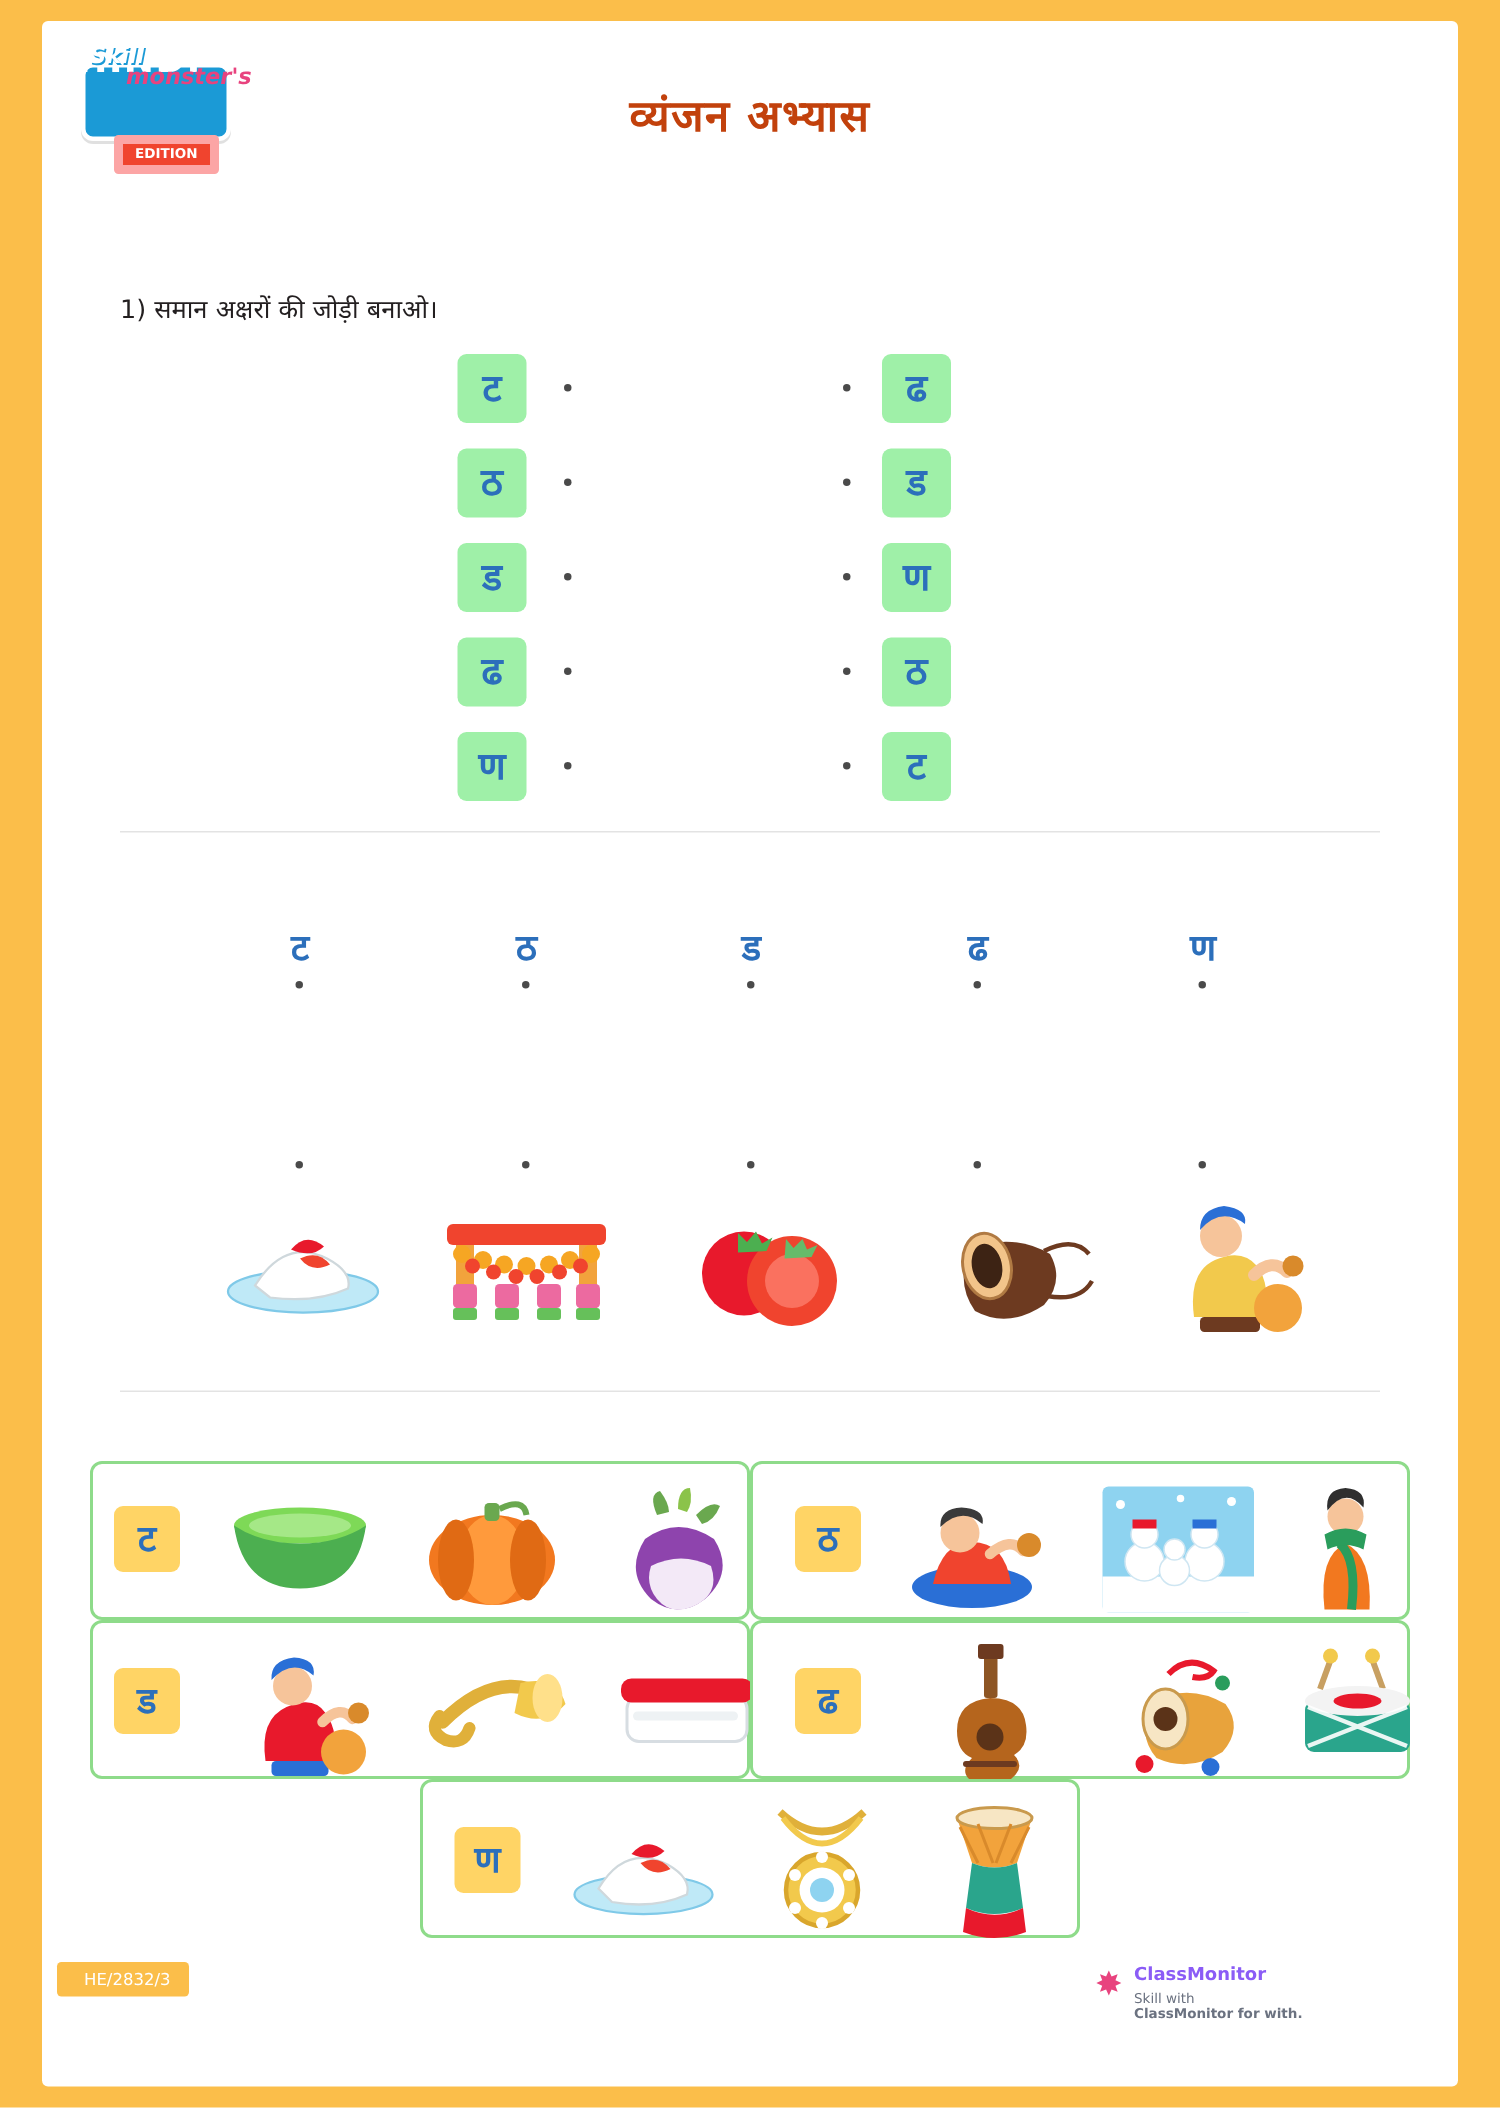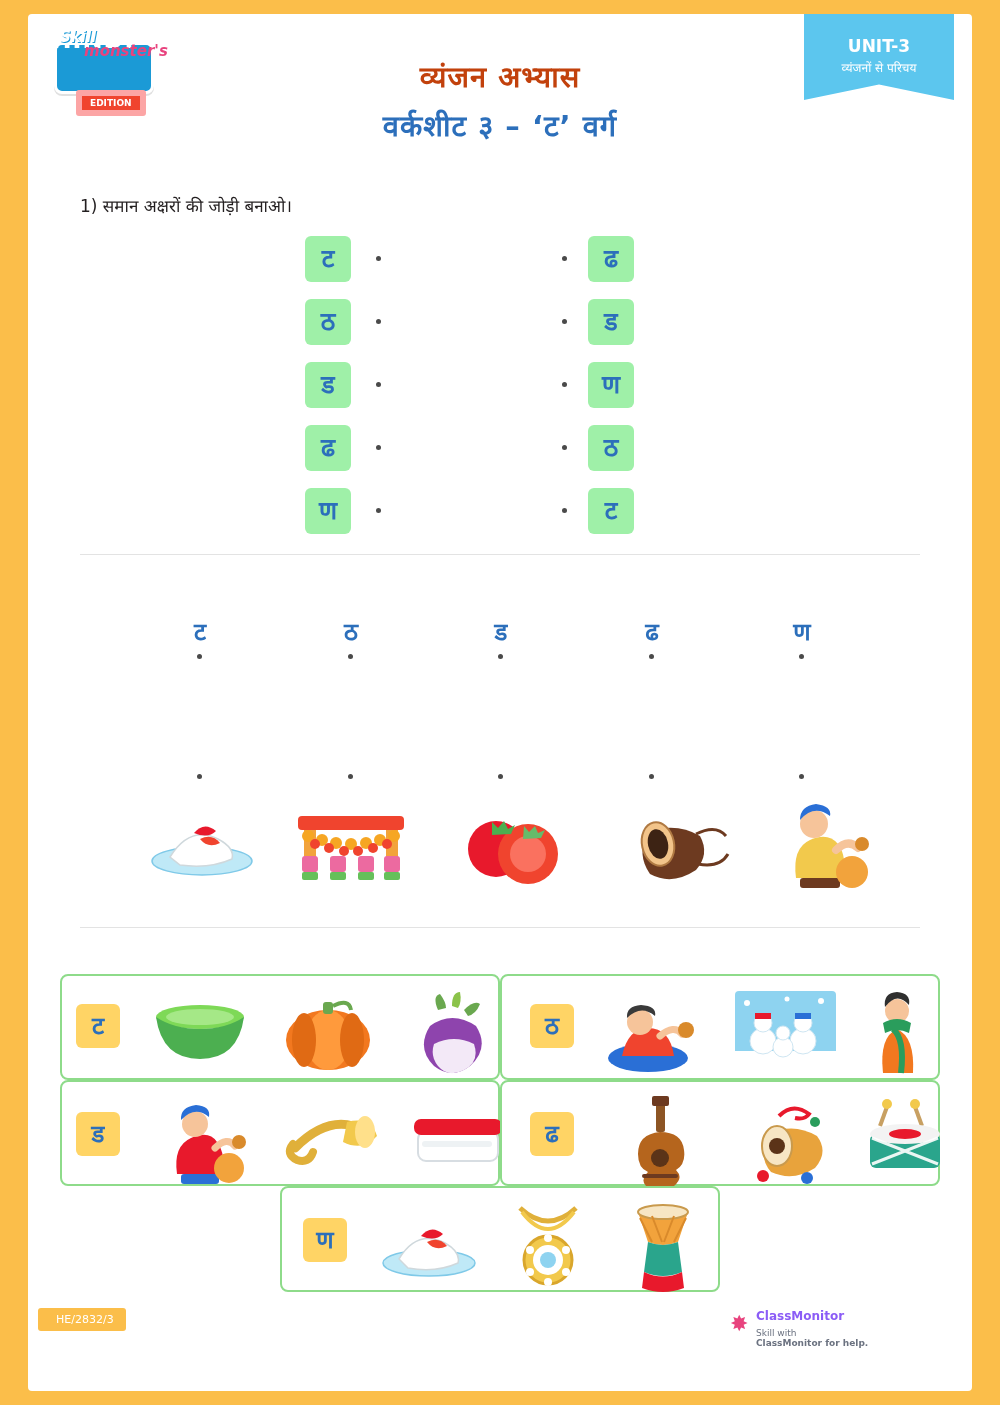--- a/index.html
+++ b/index.html
@@ -248,28 +248,23 @@
   <div class="inner">
 
     <div class="logo">
       <div class="badge"></div>
       <div class="badge-text">HINDI</div>
       <div class="skill">Skill</div>
       <div class="monster">monster's</div>
       <div class="edition">EDITION</div>
     </div>
 
-    <div class="unit-ribbon">
-      <div class="u1">UNIT-3</div>
-      <div class="u2">व्यंजनों से परिचय</div>
-    </div>
 
     <div class="title-wrap">
       <div class="title-1">व्यंजन अभ्यास</div>
-      <div class="title-2">वर्कशीट ३ – ‘ट’  वर्ग</div>
     </div>
 
     <div class="q-text" style="left:52px; top:180px;">1) समान अक्षरों की जोड़ी बनाओ।</div>
 
     <div class="tile-green" style="left:277px; top:222px;">ट</div>
     <div class="tile-green" style="left:277px; top:285px;">ठ</div>
     <div class="tile-green" style="left:277px; top:348px;">ड</div>
     <div class="tile-green" style="left:277px; top:411px;">ढ</div>
     <div class="tile-green" style="left:277px; top:474px;">ण</div>
 
@@ -562,17 +557,17 @@
         <path d="M16 70 q19 9 38 0 l2 16 q-21 8 -42 0z" fill="#e8192c"></path>
         <path d="M12 16 l12 24 M58 16 l-12 24 M24 14 l10 26 M46 14 l-10 26" stroke="#d98a2b" stroke-width="2"></path>
       </svg>
     </div>
 
     <div class="code-tag">HE/2832/3</div>
     <div class="cm">
       <div class="star">✸</div>
       <div class="name">ClassMonitor</div>
       <div class="l1">Skill with</div>
-      <div class="l2">ClassMonitor for help.</div>
+      <div class="l2">ClassMonitor for with.</div>
     </div>
 
   </div>
 </div>
 
 </body></html>

